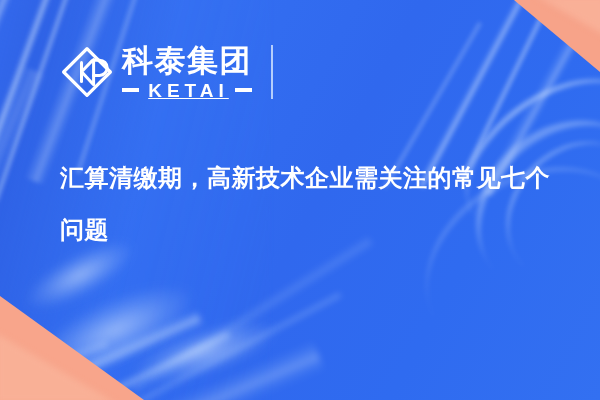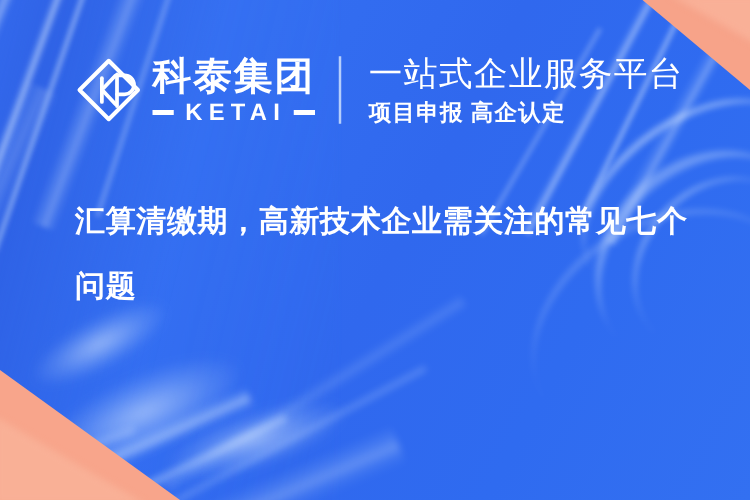--- a/index.html
+++ b/index.html
@@ -159,20 +159,21 @@
   }
 
   
   .header {
     position: absolute;
     left: 60px;
     top: 38px;
     display: flex;
     align-items: center;
     height: 68px;
+    text-align: center;
   }
   .logo-mark {
     width: 54px;
     height: 54px;
     flex: 0 0 auto;
     margin-right: 8px;
   }
   .brand-block {
     display: flex;
     flex-direction: column;
@@ -199,20 +200,21 @@
     min-width: 14px;
   }
   .brand-en {
     color: #ffffff;
     font-size: 19px;
     font-weight: bold;
     letter-spacing: 5px;
     line-height: 1;
     padding: 0 6px 0 9px;
     white-space: nowrap;
+    text-decoration: underline;
   }
   .divider {
     width: 2px;
     height: 54px;
     background: rgba(214,231,255,0.80);
     margin: 0 22px 0 19px;
     flex: 0 0 auto;
   }
   .slogan-block {
     display: flex;
@@ -314,22 +316,18 @@
       <div class="brand-cn">科泰集团</div>
       <div class="brand-en-row">
         <span class="dash"></span>
         <span class="brand-en">KETAI</span>
         <span class="dash"></span>
       </div>
     </div>
 
     <div class="divider"></div>
 
-    <div class="slogan-block">
-      <div class="slogan-main">一站式企业服务平台</div>
-      <div class="slogan-sub">项目申报 高企认定</div>
-    </div>
 
   </div>
 
   <div class="title">汇算清缴期，高新技术企业需关注的常见七个问题</div>
 
 </div>
 
 </body></html>

